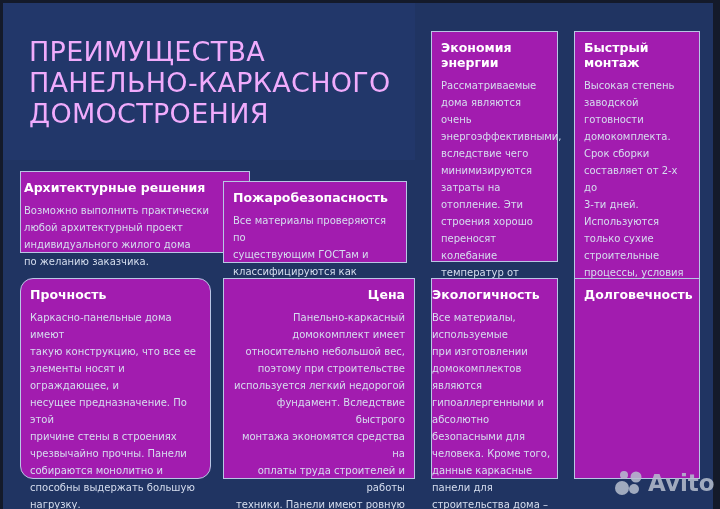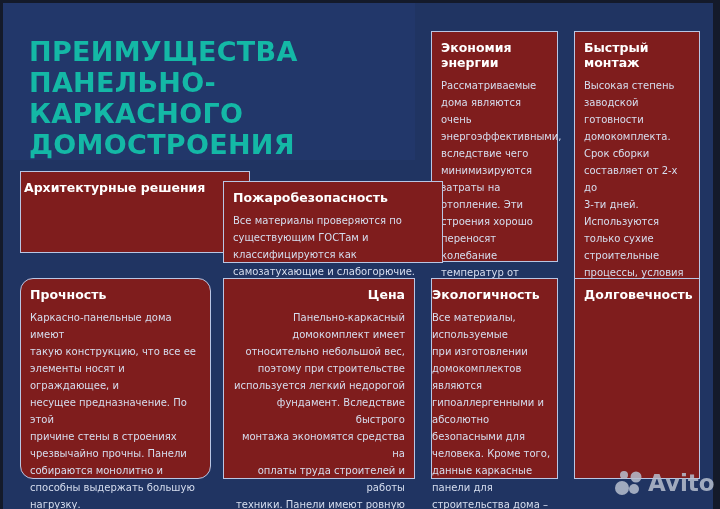--- a/index.html
+++ b/index.html
@@ -12,28 +12,28 @@
     .page {
       position: absolute; left: 3px; top: 3px; width: 710px; height: 506px;
       background: #203462;
     }
     .title-panel {
       position: absolute; left: 0; top: 0; width: 412px; height: 157px;
       background: #22376a;
     }
     .title {
       position: absolute; left: 26px; top: 33px;
-      color: #14b8a6; font-size: 27px; line-height: 31px;
-      letter-spacing: 0.3px; font-weight: bold; margin: 0;
+      color: #f0abfc; font-size: 27px; line-height: 31px;
+      letter-spacing: 0.3px; font-weight: normal; margin: 0;
       white-space: pre-line;
     }
     .card {
       position: absolute; box-sizing: border-box;
       border: 1.5px solid #b9c6e4;
-      background: #7f1d1d;
+      background: #a21caf;
       color: #e8edf8;
     }
     .card-title {
       color: #ffffff; font-weight: bold; font-size: 12.5px; line-height: 15px;
       margin: 0 0 7px 0;
     }
     .card-text {
       color: #d6deef; font-size: 10px; line-height: 17px;
       white-space: pre-line; margin: 0;
     }
@@ -87,23 +87,27 @@
 не имеют сезонной
 зависимости.
 Отсутствует усадка –
 возможно сразу
 приступить к
 отделочным работам.</p>
   </div>
 
   <div class="card" style="left:17px; top:168px; width:230px; height:82px; padding:8px 3px;">
     <p class="card-title">Архитектурные решения</p>
+    <p class="card-text">Возможно выполнить практически
+любой архитектурный проект
+индивидуального жилого дома
+по желанию заказчика.</p>
   </div>
 
-  <div class="card" style="left:220px; top:178px; width:220px; height:82px; padding:8px 9px;">
+  <div class="card" style="left:220px; top:178px; width:184px; height:82px; padding:8px 9px;">
     <p class="card-title">Пожаробезопасность</p>
     <p class="card-text">Все материалы проверяются по
 существующим ГОСТам и
 классифицируются как
 самозатухающие и слабогорючие.</p>
   </div>
 
   <div class="card" style="left:17px; top:275px; width:191px; height:201px; padding:8px 9px;border-radius:13px;">
     <p class="card-title">Прочность</p>
     <p class="card-text">Каркасно-панельные дома имеют

